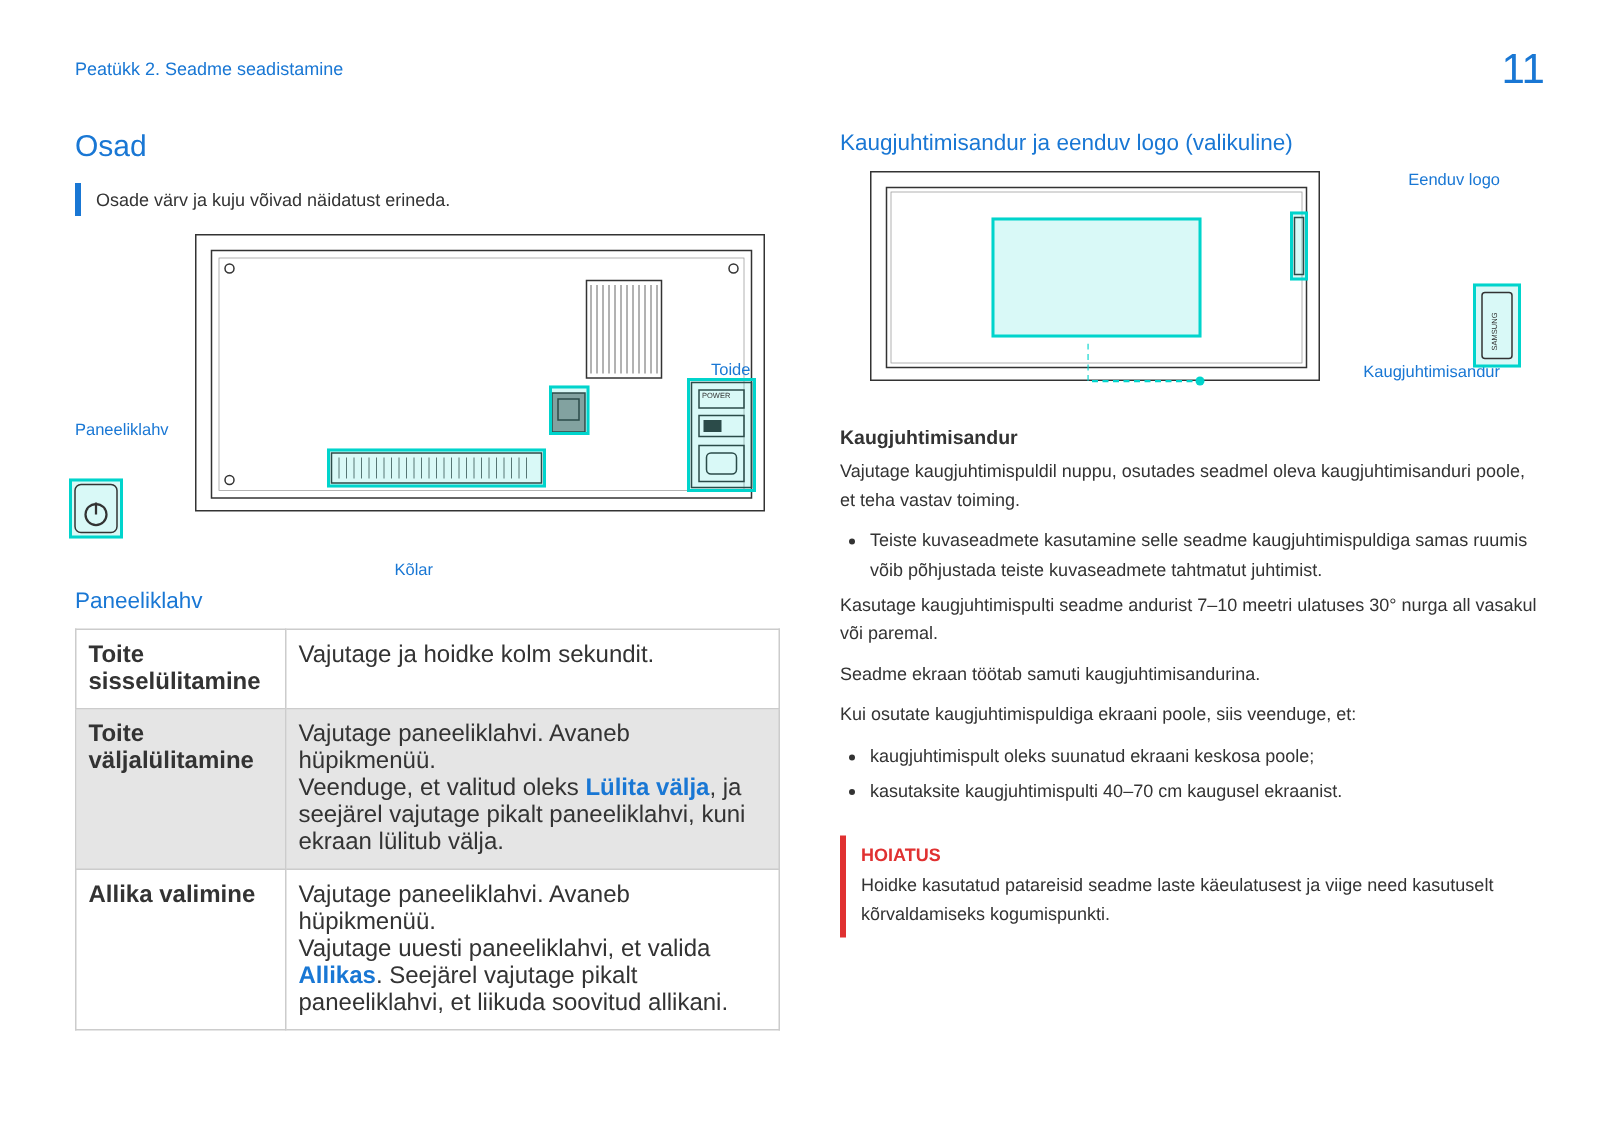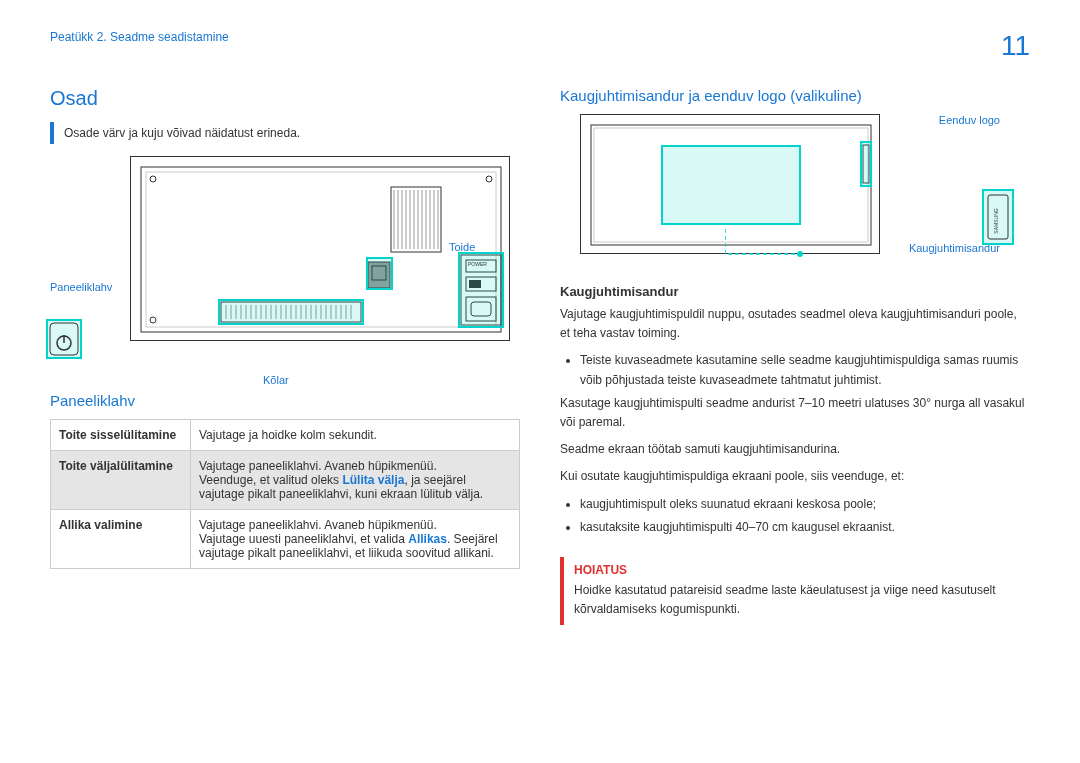--- a/index.html
+++ b/index.html
@@ -1,31 +1,31 @@
 <!DOCTYPE html>
 <html><head>
 <meta charset="utf-8">
 <style>
 *{margin:0;padding:0;box-sizing:border-box}
 body{font-family:Arial,sans-serif;font-size:12px;color:#333;background:#fff;width:1080px;height:763px;position:relative}
 .page{padding:30px 50px}
-.header{display:flex;justify-content:space-between;align-items:flex-start;margin-bottom:25px}
+.header{display:flex;justify-content:space-between;align-items:center;margin-bottom:25px}
 .chapter{color:#1977d4;font-size:12px}
 .page-num{color:#1977d4;font-size:28px;font-weight:300}
 .content{display:flex;gap:40px}
 .col{flex:1}
 .section-title{color:#1977d4;font-size:20px;font-weight:400;margin-bottom:12px}
 .subsection-title{color:#1977d4;font-size:15px;font-weight:400;margin-bottom:10px;margin-top:16px}
 .note-box{border-left:4px solid #1977d4;padding:4px 0 4px 10px;margin-bottom:12px;font-size:12px}
 .diagram-box{border:1px solid #333;position:relative;margin:10px 0}
 .diagram-left{width:380px;height:185px}
 .diagram-right{width:300px;height:140px;margin-left:auto;margin-right:100px}
 .label-blue{color:#1977d4;font-size:11px;position:absolute}
 table{width:100%;border-collapse:collapse;margin-top:8px}
-td{padding:8px;border:1px solid #ccc;font-size:12px;vertical-align:top}
+td{padding:8px;border:1px solid #ccc;font-size:16px;vertical-align:top}
 td:first-child{font-weight:bold;width:140px}
 tr.highlight{background:#e5e5e5}
 .bullet-list{list-style:disc;padding-left:20px;margin-top:6px}
 .bullet-list li{font-size:12px;line-height:1.6;margin-bottom:4px}
 .sub-heading{font-weight:bold;font-size:13px;margin-bottom:6px;margin-top:10px}
 .body-text{font-size:12px;line-height:1.6;margin-bottom:8px}
 .warning-box{border-left:4px solid #e03131;padding:6px 0 6px 10px;margin-top:20px}
 .warning-title{color:#e03131;font-weight:bold;font-size:12px;margin-bottom:4px}
 .link-text{color:#1977d4;font-weight:bold}
 .hl{position:absolute;border:2px solid #00d4cc;background:rgba(0,212,204,0.15)}
@@ -106,21 +106,21 @@
 <rect x="338" y="123" width="12" height="8" fill="#333"></rect>
 <rect x="335" y="140" width="30" height="24" fill="none" stroke="#333"></rect>
 <rect x="340" y="145" width="20" height="14" rx="3" fill="none" stroke="#333"></rect>
 </svg>
 <span class="hl" style="left:235px;top:100px;width:27px;height:33px"></span>
 <span class="hl" style="left:87px;top:142px;width:146px;height:26px"></span>
 <span class="hl" style="left:327px;top:95px;width:46px;height:76px"></span>
 <span style="position:absolute;left:337px;top:104px;font-size:5px">POWER</span>
 </div>
 <span class="label-blue" style="left:0;top:125px">Paneeliklahv</span>
-<span class="label-blue" style="left:399px;top:85px">Toide</span>
+<span class="label-blue" style="left:424px;top:85px">Toide</span>
 <span class="label-blue" style="left:213px;top:218px">Kõlar</span>
 </div>
 
 <div class="power-btn-ext">
 <svg width="32" height="36" viewBox="0 0 32 36">
             <rect x="2" y="2" width="28" height="32" rx="4" fill="none" stroke="#333"></rect>
             <circle cx="16" cy="22" r="7" fill="none" stroke="#333" stroke-width="1.5"></circle>
             <line x1="16" y1="14" x2="16" y2="22" stroke="#333" stroke-width="1.5"></line>
           </svg>
 </div>

